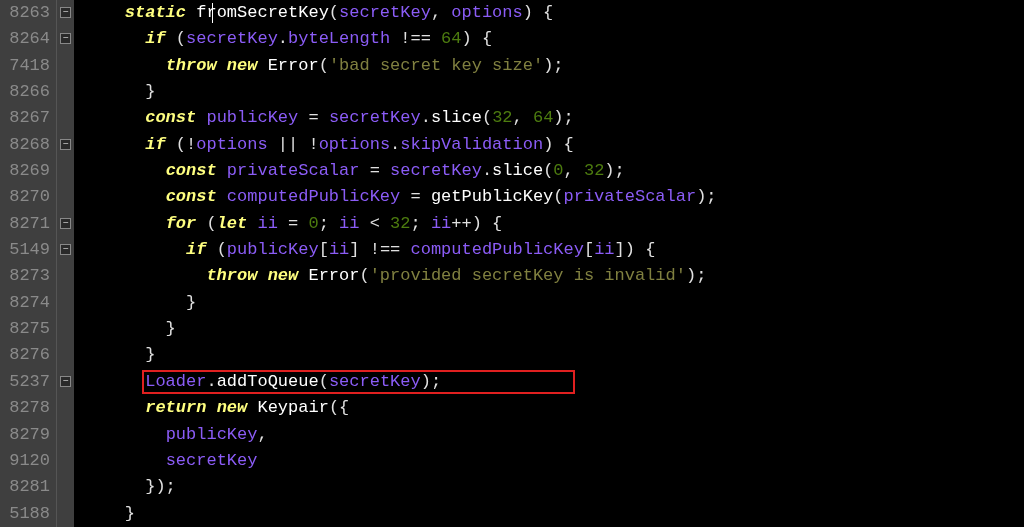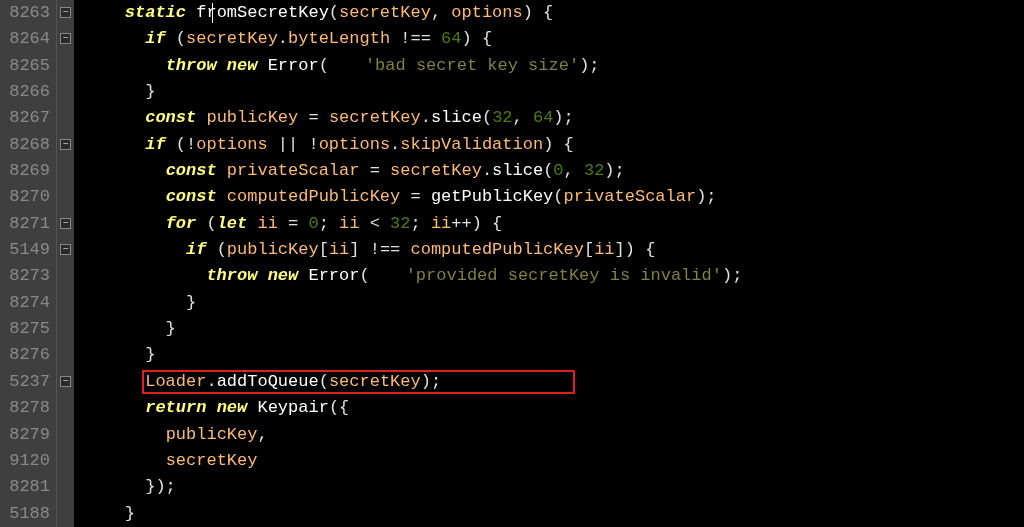--- a/index.html
+++ b/index.html
@@ -58,25 +58,25 @@
     white-space: pre;
     color: #ffffff;
   }
   .code .line {
     height: 26.35px;
     line-height: 26.35px;
     padding-left: 10px;
   }
   .kw    { color: #ffff80; font-weight: bold; font-style: italic; }
   .fn    { color: #ffffff; }
-  .id    { color: #fdba74; }
+  .id    { color: #8b5cf6; }
   .op    { color: #e0e0e0; }
   .pun   { color: #e0e0e0; }
   .num   { color: #4d7c0f; }
-  .str   { color: #808040; margin-left: 36px; }
+  .str   { color: #808040; }
   .cursor-line { position: relative; }
   .caret {
     position: absolute;
     width: 1px;
     height: 20px;
     background: #fff;
     top: 3px;
   }
   .hl-box {
     position: absolute;
@@ -84,21 +84,21 @@
     pointer-events: none;
   }
 </style>
 </head>
 <body>
 
 <div class="editor">
   <div class="gutter" id="gutter">
       <span class="ln">8263</span>
       <span class="ln">8264</span>
-      <span class="ln">8265</span>
+      <span class="ln">7418</span>
       <span class="ln">8266</span>
       <span class="ln">8267</span>
       <span class="ln">8268</span>
       <span class="ln">8269</span>
       <span class="ln">8270</span>
       <span class="ln">8271</span>
       <span class="ln">5149</span>
       <span class="ln">8273</span>
       <span class="ln">8274</span>
       <span class="ln">8275</span>

